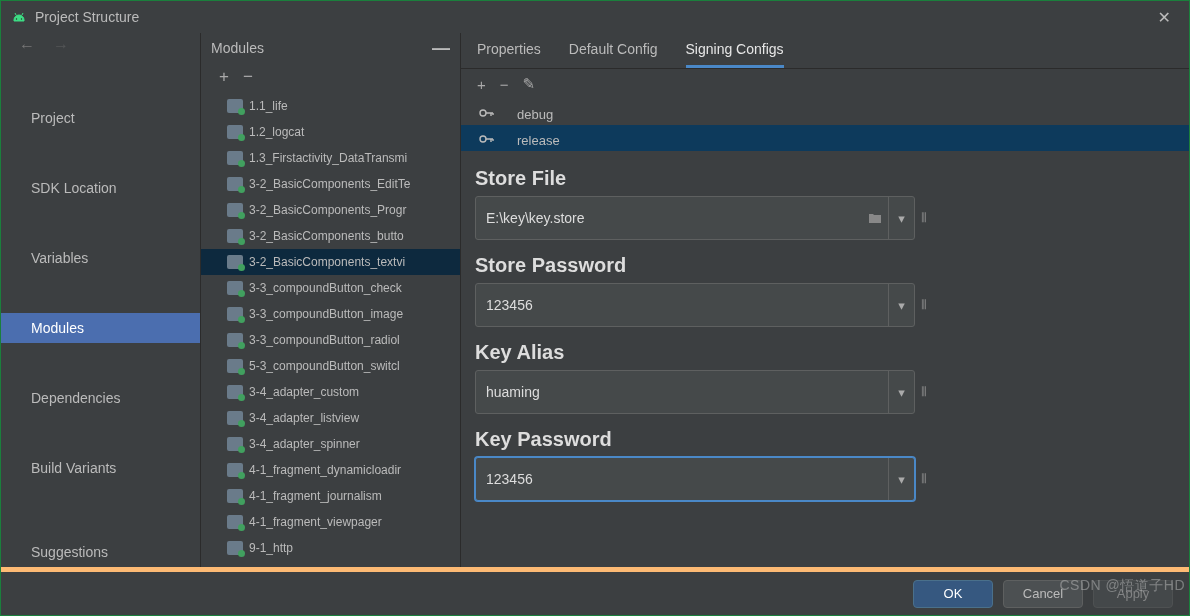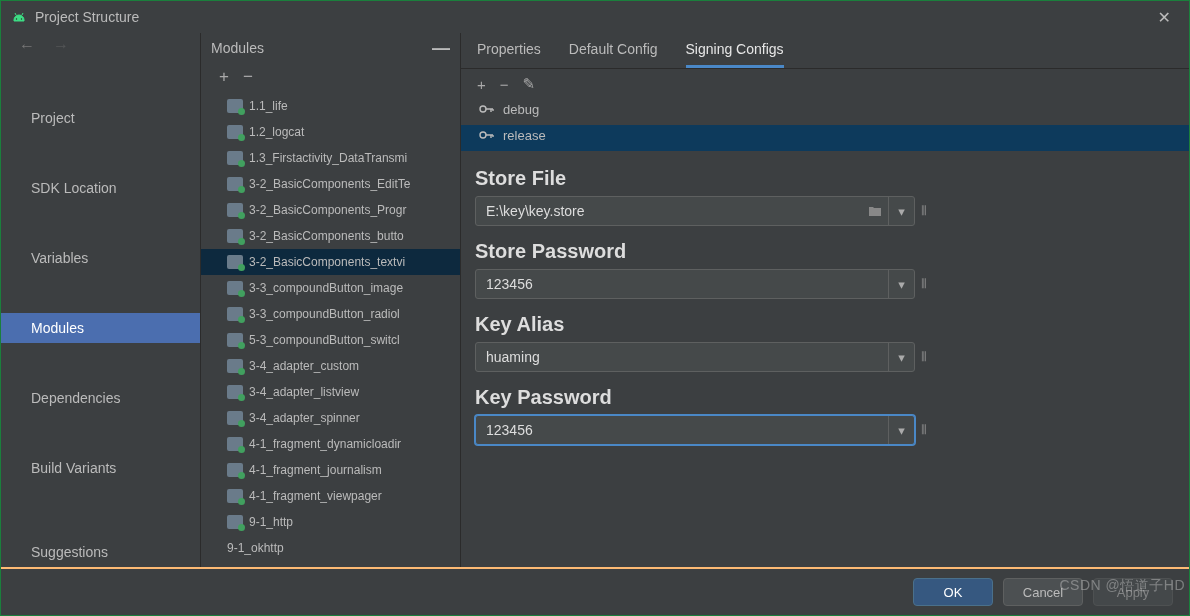--- a/index.html
+++ b/index.html
@@ -29,35 +29,35 @@
 .folder-icon::before{content:"";position:absolute;inset:0;background:#6a7b8a;border-radius:2px;}
 .folder-icon::after{content:"";position:absolute;bottom:-2px;right:-2px;width:7px;height:7px;background:#41a05f;border-radius:50%;}
 .mod-item span.txt{font-size:12px;}
 .right-col{flex:1;background:#3c3f41;display:flex;flex-direction:column;overflow:hidden;}
 .tabs{display:flex;gap:28px;padding:0 16px;height:36px;align-items:flex-end;border-bottom:1px solid #2b2b2b;}
 .tab{padding:8px 0;cursor:pointer;font-size:14px;border-bottom:3px solid transparent;}
 .tab.active{border-bottom:3px solid #4a88c7;color:#e6e6e6;}
 .right-tools{display:flex;align-items:center;gap:14px;padding:6px 16px;}
 .right-tools span{font-size:15px;color:#aaa;cursor:pointer;}
 .configs{padding:0;}
-.cfg-item{display:flex;align-items:flex-start;padding:3px 18px;height:26px;cursor:pointer;gap:8px;}
+.cfg-item{display:flex;align-items:flex-end;padding:3px 18px;height:26px;cursor:pointer;gap:22px;}
 .cfg-item.selected{background:#0d3a5c;}
 .key-icon{color:#777;font-size:14px;}
 .cfg-item.selected .key-icon{color:#9bb8d3;}
 .form{padding:16px 14px;flex:1;overflow:auto;}
 .field{margin-bottom:14px;}
 .field-label{font-weight:600;font-size:20px;color:#ddd;margin-bottom:6px;display:block;}
 .field-row{display:flex;align-items:center;gap:6px;}
-.input-wrap{position:relative;display:flex;align-items:center;width:440px;background:#45494a;border:1px solid #5e6060;border-radius:3px;height:30px;}
+.input-wrap{position:relative;display:flex;align-items:center;width:440px;background:#45494a;border:1px solid #5e6060;border-radius:3px;height:44px;}
 .input-wrap.focused{border:1px solid #4a88c7;box-shadow:0 0 0 1px #4a88c7;}
 .input-wrap input{flex:1;background:transparent;border:none;outline:none;padding:0 10px;font-size:14px;color:#ddd;}
 .input-wrap .browse{width:26px;height:100%;display:flex;align-items:center;justify-content:center;cursor:pointer;color:#888;}
 .input-wrap .dd{width:26px;height:100%;display:flex;align-items:center;justify-content:center;border-left:1px solid #5e6060;cursor:pointer;color:#aaa;}
 .reset-dot{width:8px;color:#888;cursor:pointer;}
-.footer{position:absolute;bottom:0;left:0;right:0;height:48px;display:flex;align-items:center;justify-content:flex-end;gap:10px;padding:0 16px;background:#3c3f41;border-top:2px solid #fdba74;}
+.footer{position:absolute;bottom:0;left:0;right:0;height:48px;display:flex;align-items:center;justify-content:flex-end;gap:10px;padding:0 16px;background:#3c3f41;border-top:5px solid #fdba74;}
 .btn{min-width:80px;height:28px;border-radius:4px;border:1px solid #5e6060;background:#4c5052;display:flex;align-items:center;justify-content:center;cursor:pointer;font-size:13px;}
 .btn.primary{background:#365880;border-color:#4a708b;color:#fff;}
 .btn.disabled{opacity:.55;}
 .watermark{position:absolute;right:4px;bottom:20px;color:#c9c9c9;font-size:14px;opacity:.45;pointer-events:none;letter-spacing:0.5px;}
 </style>
 </head>
 <body>
 
 <div class="titlebar">
   <span class="android-icon">
@@ -122,20 +122,24 @@
         <div class="mod-item">
           <span class="folder-icon"></span>
           <span class="txt">3-2_BasicComponents_butto</span>
         </div>
         <div class="mod-item selected">
           <span class="folder-icon"></span>
           <span class="txt">3-2_BasicComponents_textvi</span>
         </div>
         <div class="mod-item">
           <span class="folder-icon"></span>
+          <span class="txt">3-3_compoundButton_check</span>
+        </div>
+        <div class="mod-item">
+          <span class="folder-icon"></span>
           <span class="txt">3-3_compoundButton_image</span>
         </div>
         <div class="mod-item">
           <span class="folder-icon"></span>
           <span class="txt">3-3_compoundButton_radiol</span>
         </div>
         <div class="mod-item">
           <span class="folder-icon"></span>
           <span class="txt">5-3_compoundButton_switcl</span>
         </div>

